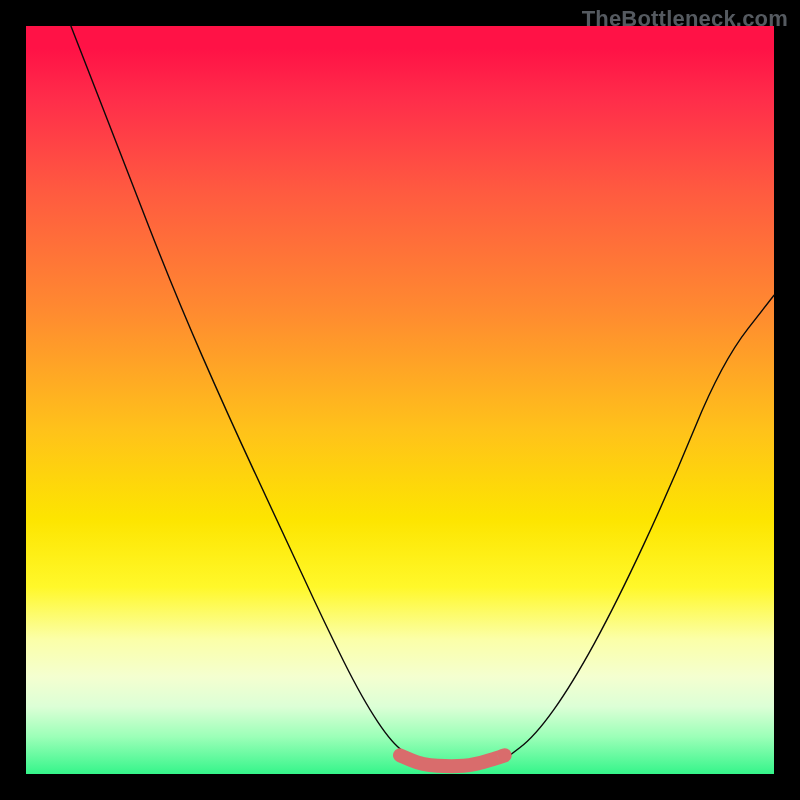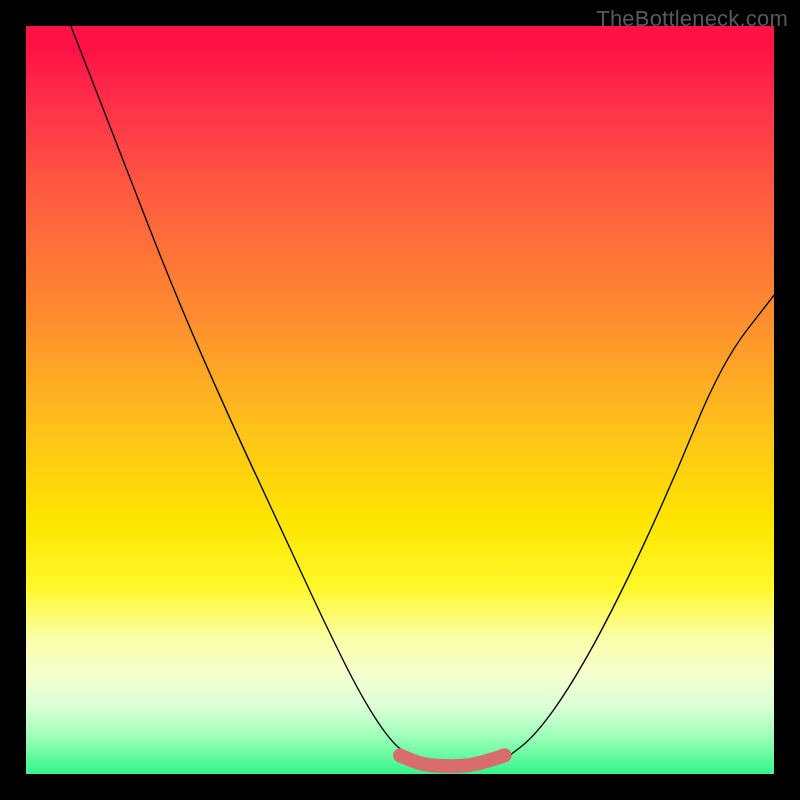--- a/index.html
+++ b/index.html
@@ -10,21 +10,21 @@
     position: relative;
     font-family: Arial, sans-serif;
     overflow: hidden;
   }
   .watermark {
     position: absolute;
     top: 6px;
     right: 12px;
     color: #555a60;
     font-size: 22px;
-    font-weight: 400;
+    font-weight: 700;
     z-index: 20;
     letter-spacing: 0.2px;
   }
   .plot-area {
     position: absolute;
     left: 26px;
     top: 26px;
     width: 748px;
     height: 748px;
     z-index: 5;

